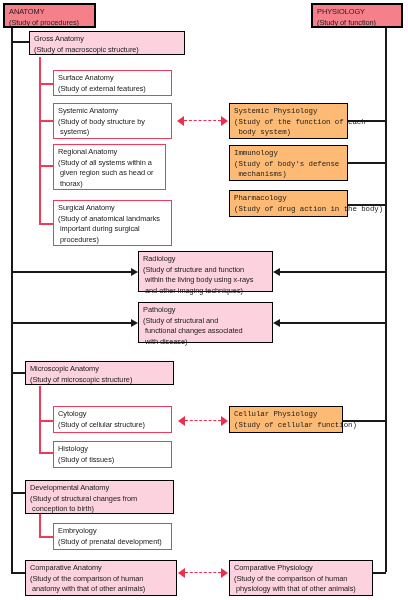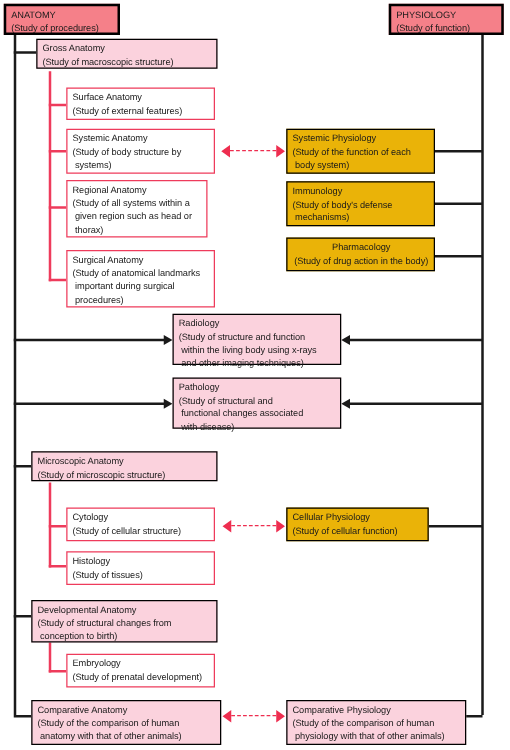--- a/index.html
+++ b/index.html
@@ -11,21 +11,21 @@
   .box .ttl{display:block;white-space:pre;}
   .box .sub{display:block;white-space:pre;}
 
   
   .hdr{background:#f58089;border:2.2px solid #000;}
   
   .lvl2{background:#fbd2dd;border:1.6px solid #000;}
   
   .lvl3{background:#ffffff;border:1.6px solid #ee3b5b;}
   
-  .pbox{background:#eab308;border:1.6px solid #000;}
+  .pbox{background:#fdba74;border:1.6px solid #000;font-family:Liberation Mono, monospace;}
 
   
   .ln{position:absolute;background:#1a1a1a;}
   .lnr{position:absolute;background:#ee3b5b;}
 
   
   .ahR{position:absolute;width:0;height:0;border-top:4.5px solid transparent;
        border-bottom:4.5px solid transparent;border-left:7px solid #1a1a1a;}
   .ahL{position:absolute;width:0;height:0;border-top:4.5px solid transparent;
        border-bottom:4.5px solid transparent;border-right:7px solid #1a1a1a;}
@@ -94,21 +94,21 @@
   <div class="box hdr" style="left:3px;top:3px;width:93px;height:25px;">
     <span class="ttl">ANATOMY</span>
     <span class="sub">(Study of procedures)</span>
   </div>
 
   <div class="box hdr" style="left:311px;top:3px;width:92px;height:25px;">
     <span class="ttl">PHYSIOLOGY</span>
     <span class="sub">(Study of function)</span>
   </div>
 
-  <div class="box lvl2" style="left:29px;top:31px;width:145px;height:24px;">
+  <div class="box lvl2" style="left:29px;top:31px;width:156px;height:24px;">
     <span class="ttl">Gross Anatomy</span>
     <span class="sub">(Study of macroscopic structure)</span>
   </div>
 
   <div class="box lvl3" style="left:53px;top:70px;width:119px;height:26px;">
     <span class="ttl">Surface Anatomy</span>
     <span class="sub">(Study of external features)</span>
   </div>
 
   <div class="box lvl3" style="left:53px;top:103px;width:119px;height:36px;">
@@ -136,21 +136,21 @@
     <span class="sub">(Study of the function of each
  body system)</span>
   </div>
 
   <div class="box pbox" style="left:229px;top:145px;width:119px;height:36px;">
     <span class="ttl">Immunology</span>
     <span class="sub">(Study of body's defense
  mechanisms)</span>
   </div>
 
-  <div class="box pbox" style="left:229px;top:190px;width:119px;height:27px;text-align:center;">
+  <div class="box pbox" style="left:229px;top:190px;width:119px;height:27px;">
     <span class="ttl">Pharmacology</span>
     <span class="sub">(Study of drug action in the body)</span>
   </div>
 
   <div class="box lvl2" style="left:138px;top:251px;width:135px;height:41px;">
     <span class="ttl">Radiology</span>
     <span class="sub">(Study of structure and function
  within the living body using x-rays
  and other imaging techniques)</span>
   </div>

